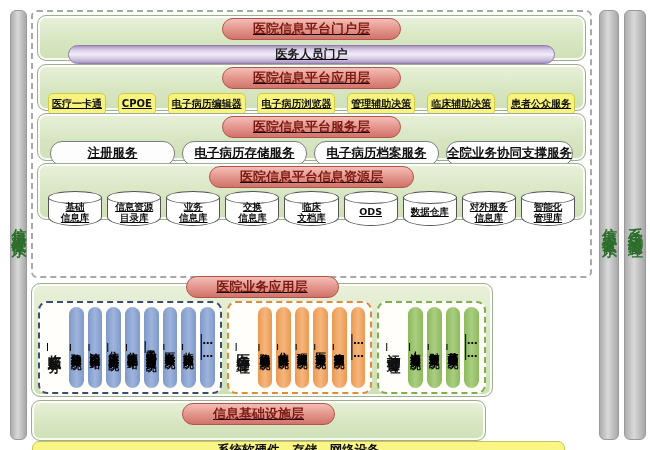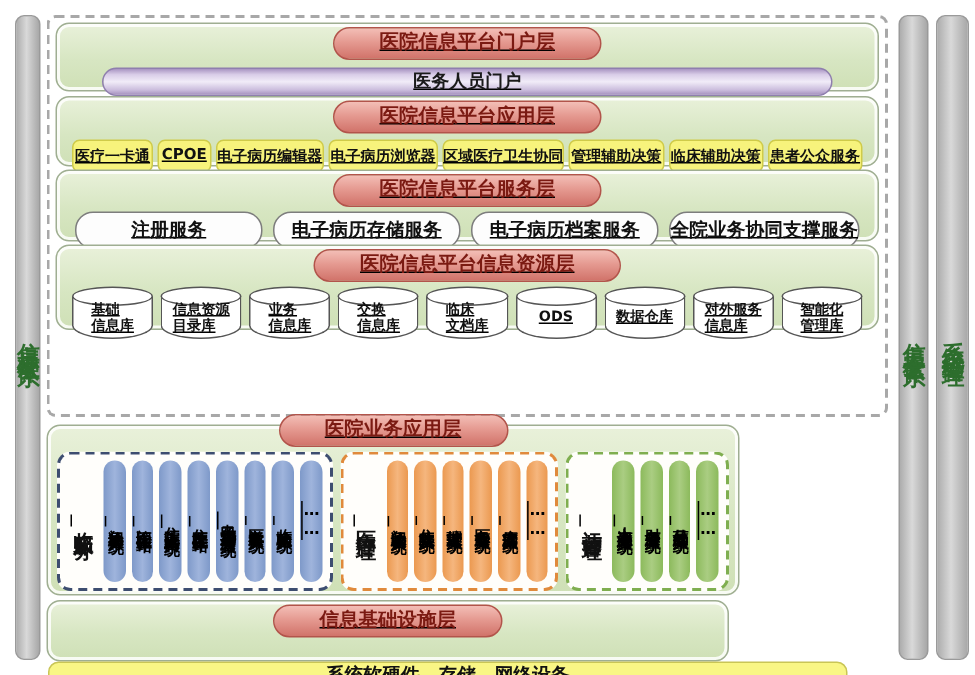--- a/index.html
+++ b/index.html
@@ -87,21 +87,21 @@
     border-radius: 0 0 50% 50% / 0 0 9px 9px;
     display: flex; align-items: center; justify-content: center;
   }
   .cyl::before {
     content: ""; position: absolute; top: -6px; left: -1px; right: -1px; height: 11px;
     background: #fff; border: 1px solid #555; border-radius: 50%;
   }
   .cyl span {
     position: relative; z-index: 1; padding-top: 4px;
     font-size: 9.5px; font-weight: bold; line-height: 1.12;
-    text-align: left; white-space: pre-line; color: #111;
+    text-align: center; white-space: pre-line; color: #111;
   }
   
   .groups-row { display: flex; gap: 5px; margin: 3px 6px 0; height: 93px; }
   .group {
     background: #fffefb; border-radius: 9px;
     display: flex; align-items: stretch; gap: 4px; padding: 4px 5px; min-width: 0;
   }
   .g-clinical { border: 2px dashed #3d4d70; flex-grow: 243; }
   .g-medical  { border: 2px dashed #e08a3c; flex-grow: 177; }
   .g-ops      { border: 2px dashed #7fae4f; flex-grow: 121; }
@@ -158,21 +158,20 @@
 
     <div class="layer" id="l2">
       <div class="head">
           <span class="hpill">医院信息平台应用层</span>
         </div>
       <div class="app-row">
         <div class="ybox">医疗一卡通</div>
         <div class="ybox">CPOE</div>
         <div class="ybox">电子病历编辑器</div>
         <div class="ybox">电子病历浏览器</div>
-        <div class="ybox">区域医疗卫生协同</div>
         <div class="ybox">管理辅助决策</div>
         <div class="ybox">临床辅助决策</div>
         <div class="ybox">患者公众服务</div>
       </div>
     </div>
 
     <div class="layer" id="l3">
       <div class="head">
           <span class="hpill">医院信息平台服务层</span>
         </div>

